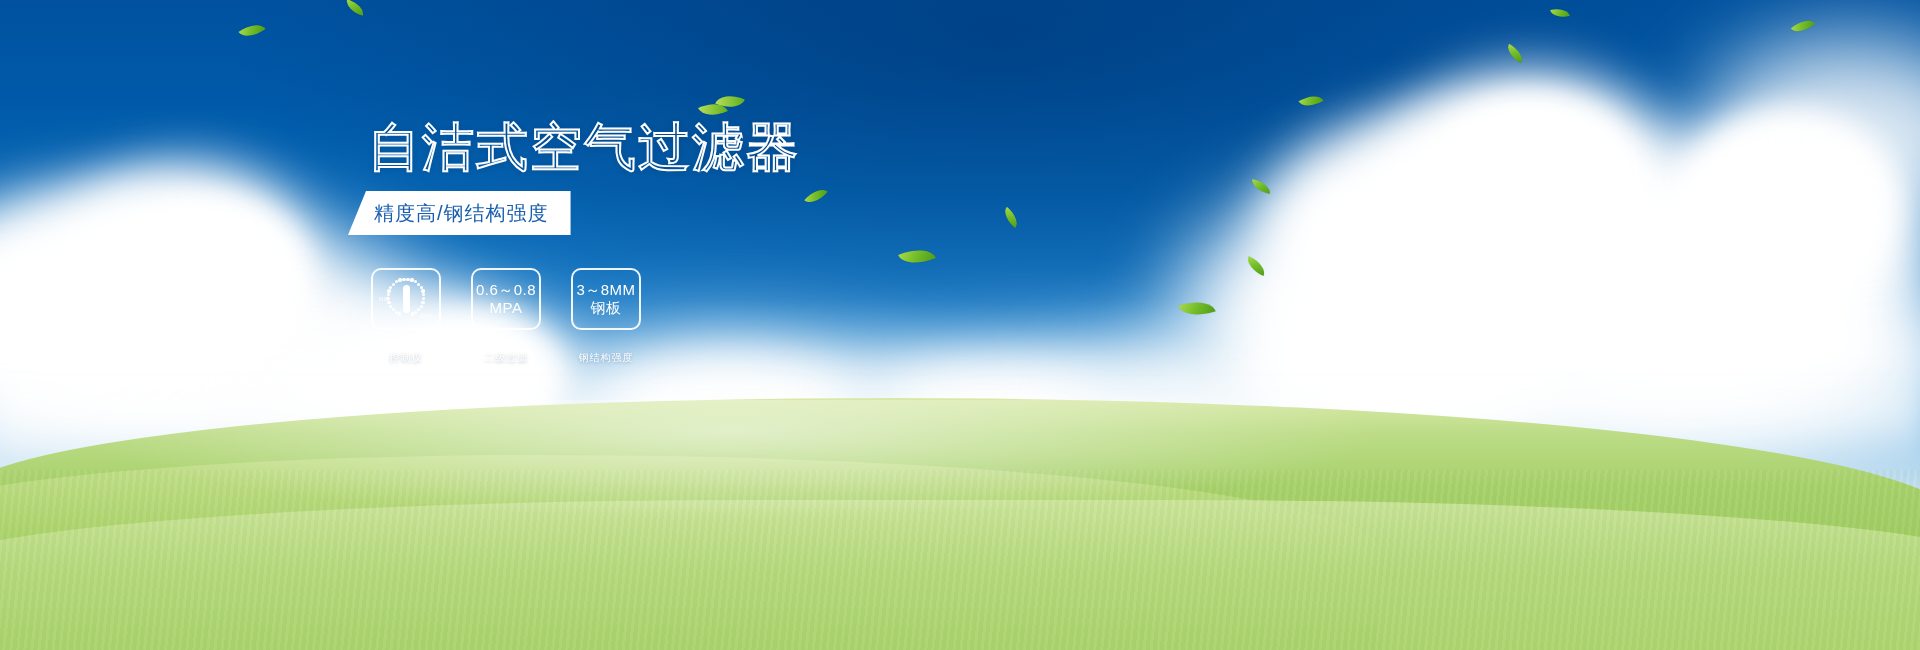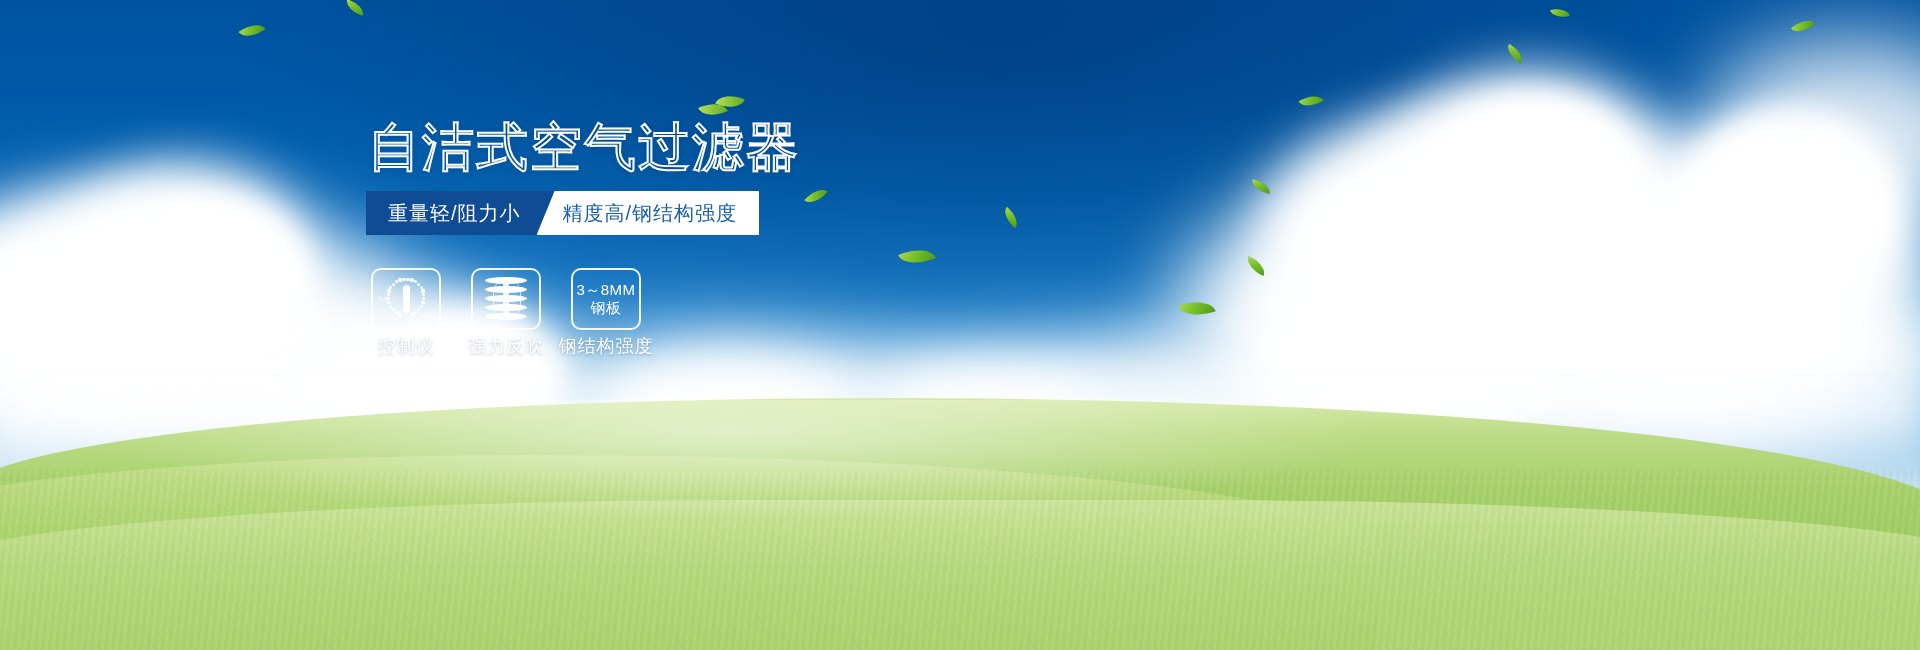--- a/index.html
+++ b/index.html
@@ -129,21 +129,21 @@
     display:flex;gap:24px;
   }
   .feat{width:76px;display:flex;flex-direction:column;align-items:center;}
   .feat-box{
     width:70px;height:62px;border:2px solid rgba(255,255,255,.92);
     border-radius:10px;display:flex;align-items:center;justify-content:center;
     text-align:center;color:#fff;box-sizing:border-box;position:relative;
   }
   .feat-text{font-size:15px;line-height:18px;letter-spacing:.5px;}
   .feat-label{
-    margin-top:4px;color:#ffffff;font-size:18px;white-space:nowrap;letter-spacing:1px;
+    margin-top:21px;color:#ffffff;font-size:10px;white-space:nowrap;letter-spacing:1px;
     text-shadow:0 1px 3px rgba(0,40,90,.3);
   }
 
   
   .ico-dial{position:relative;width:52px;height:46px;}
   .ico-dial .dots{position:absolute;left:6px;top:1px;width:40px;height:40px;}
   .ico-dial .dots b{
     position:absolute;width:3.2px;height:3.2px;border-radius:50%;background:#fff;
   }
   .ico-dial .needle{
@@ -278,21 +278,20 @@
   <div class="content">
 
     <div class="title-leaf">
       <span class="lf a"></span>
         <span class="lf b"></span>
     </div>
 
     <div class="title">自洁式空气过滤器</div>
 
     <div class="pill">
-      <div class="pill-left">重量轻/阻力小</div>
       <div class="pill-right">精度高/钢结构强度</div>
     </div>
 
     <div class="features">
 
       <div class="feat">
         <div class="feat-box">
           <div class="ico-dial">
             <div class="dots">
                 <b style="left: 12.2436px; top: 35.3145px;"></b>
@@ -323,35 +322,28 @@
                 <b style="left: 24.5564px; top: 35.3145px;"></b>
               </div>
             <div class="needle"></div>
             <span class="no">NO</span>
             <span class="off">OFF</span>
           </div>
         </div>
         <div class="feat-label">控制仪</div>
       </div>
 
-
       <div class="feat">
         <div class="feat-box">
-          <div class="ico-filter">
-            <div class="wire"></div>
-            <div class="stem"></div>
-            <span class="pl" style="top:1px;"></span>
-            <span class="pl" style="top:10px;"></span>
-            <span class="pl" style="top:19px;"></span>
-            <span class="pl" style="top:28px;"></span>
-            <span class="pl" style="top:37px;"></span>
-          </div>
+          <div class="feat-text" style="white-space:pre-line;">0.6～0.8
+MPA</div>
         </div>
-        <div class="feat-label">强力反吹</div>
+        <div class="feat-label">二级过滤</div>
       </div>
+
 
       <div class="feat">
         <div class="feat-box">
           <div class="feat-text" style="white-space:pre-line;">3～8MM
 钢板</div>
         </div>
         <div class="feat-label">钢结构强度</div>
       </div>
 
 

